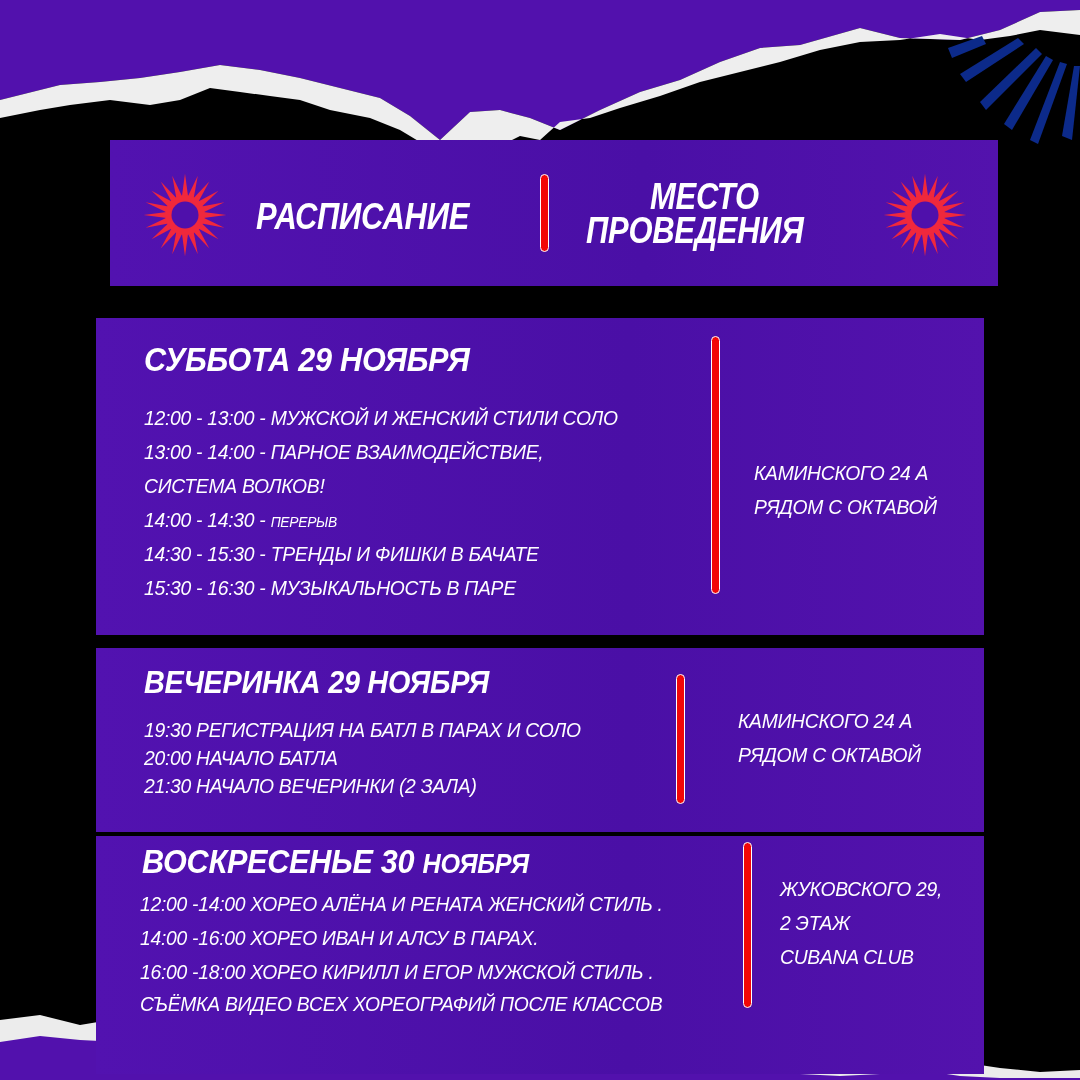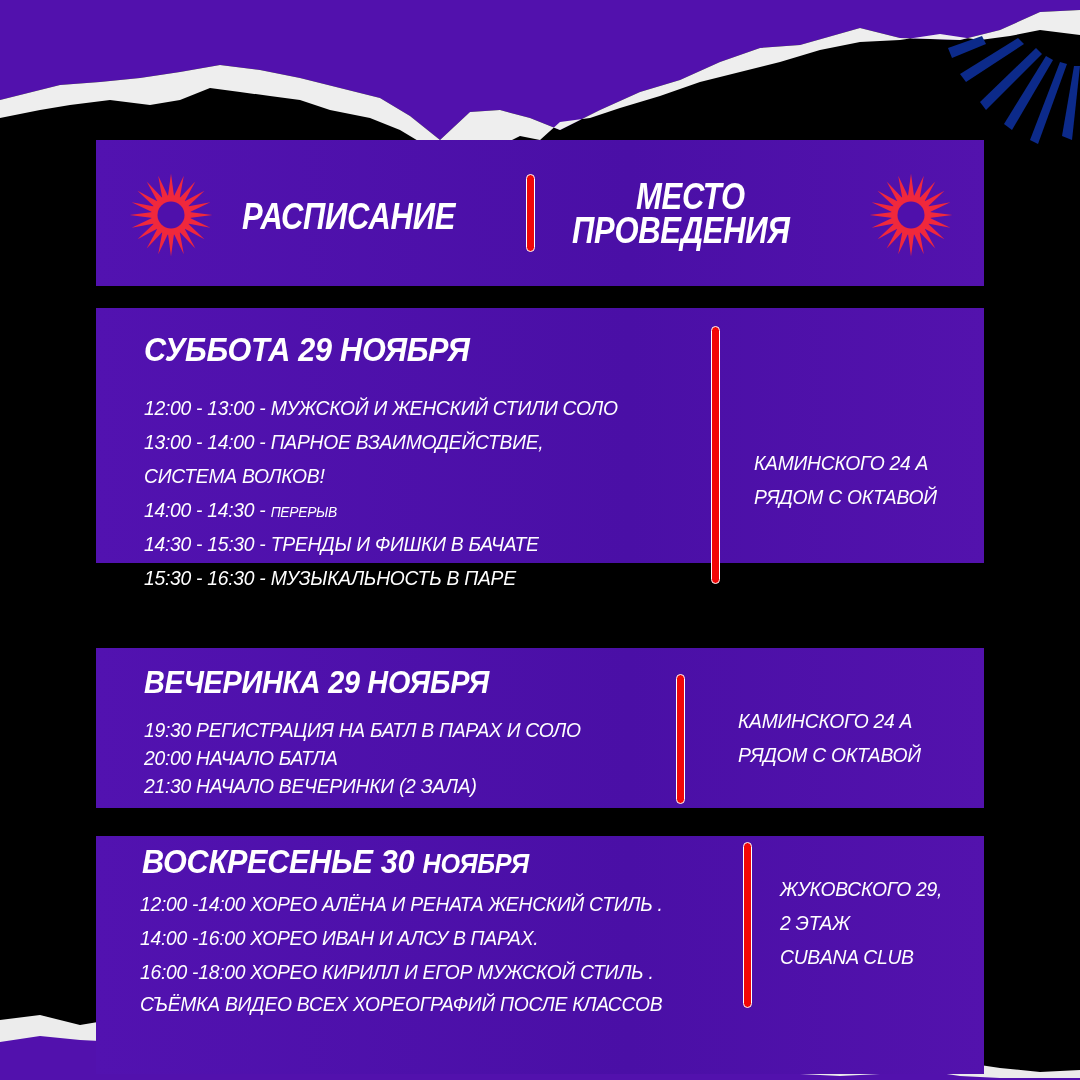--- a/index.html
+++ b/index.html
@@ -1,22 +1,22 @@
 <!DOCTYPE html>
 <html><head>
 <meta charset="utf-8">
 <style>
   html, body { margin:0; padding:0; }
   body { width:1080px; height:1080px; background:#000; position:relative; overflow:hidden;
          font-family:"Liberation Sans", "DejaVu Sans", sans-serif; color:#fff; }
   .bg-svg { position:absolute; left:0; top:0; width:1080px; height:1080px; }
   .panel { position:absolute; left:96px; width:888px; background:linear-gradient(90deg,#5212b0 0%,#4a0fa6 60%,#5312ad 100%); }
-  .p1 { top:140px; height:146px; }
-  .p2 { top:308px; height:255px; }
-  .p3 { top:648px; height:160px; }
+  .p1 { top:140px; height:146px;margin-left:14px; }
+  .p2 { top:318px; height:317px; }
+  .p3 { top:648px; height:184px; }
   .p4 { top:836px; height:238px; }
   .txt { position:absolute; font-style:italic; white-space:nowrap; letter-spacing:-0.3px; }
   .h-title { font-weight:bold; font-size:36px; transform:scaleX(0.86); transform-origin:left top; }
   .big-title { font-weight:bold; font-size:34px; transform:scaleX(0.9); transform-origin:left top; }
   .line { font-size:21px; transform:scaleX(0.92); transform-origin:left top; }
   .sm { font-size:15px; }
   .vbar { position:absolute; width:7px; background:#f20707; border:1.5px solid #fff; border-radius:5px; }
   .sun { position:absolute; }
   .addr { font-size:21px; transform:scaleX(0.92); transform-origin:left top; line-height:34px; }
 </style>

